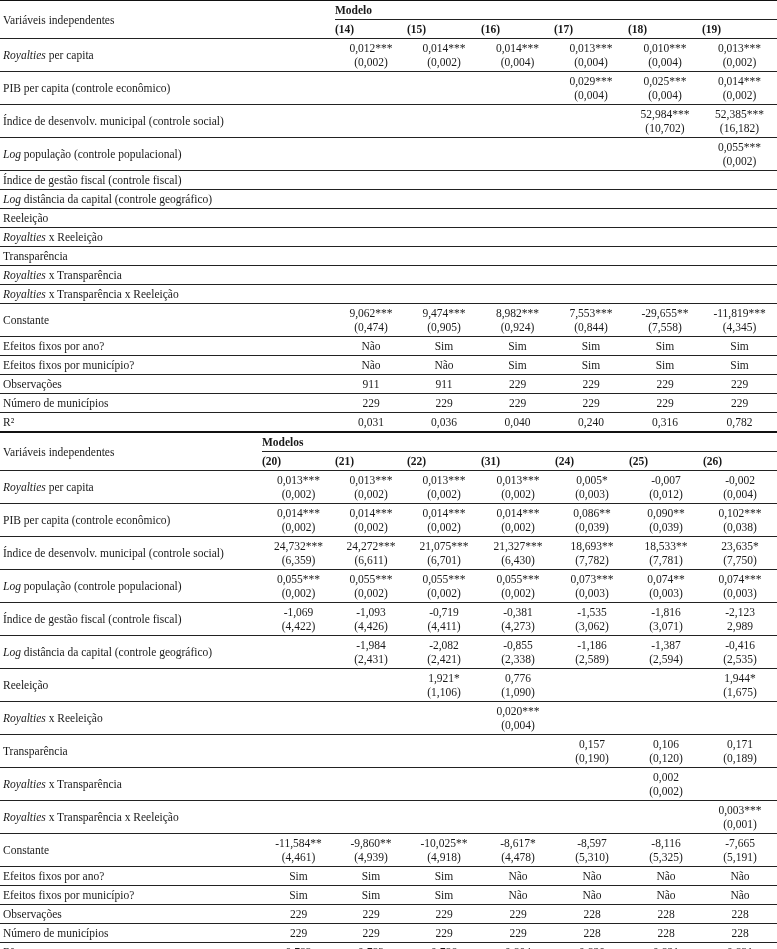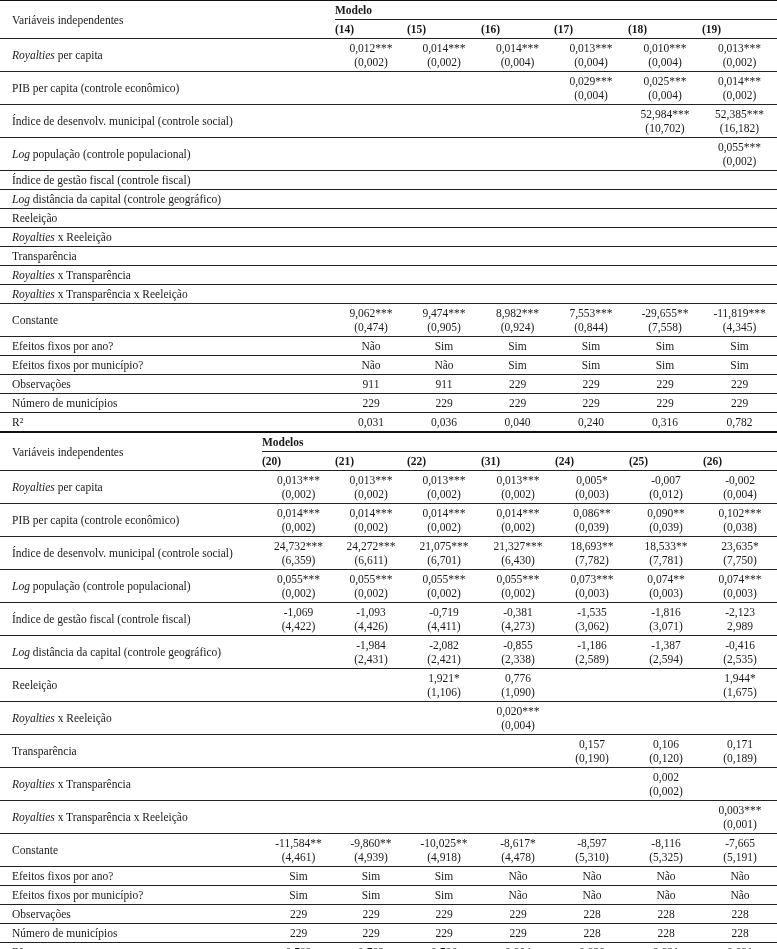--- a/index.html
+++ b/index.html
@@ -3,21 +3,21 @@
 <meta charset="utf-8">
 <style>
   html, body { margin: 0; padding: 0; background: #ffffff; }
   body {
     width: 777px; height: 949px; overflow: hidden;
     font-family: "Liberation Serif", "DejaVu Serif", serif;
     font-size: 11.5px; color: #1a1a1a;
   }
   table { border-collapse: collapse; width: 777px; table-layout: fixed; }
   td, th { padding: 0; font-weight: normal; line-height: 14px; }
-  .lbl { text-align: left; padding-left: 12px; white-space: nowrap; }
+  .lbl { text-align: left; padding-left: 3px; white-space: nowrap; }
   .num { text-align: center; white-space: nowrap; }
   tr.top td { border-top: 1.5px solid #111; }
   tr.row td { border-top: 1px solid #222; }
   tr.last td { border-bottom: 1.5px solid #111; }
   .hdr-title { font-weight: bold; }
   .colhdr { font-weight: bold; text-align: left; }
   .underline-top { border-top: 1px solid #222 !important; }
   i { }
 
   

